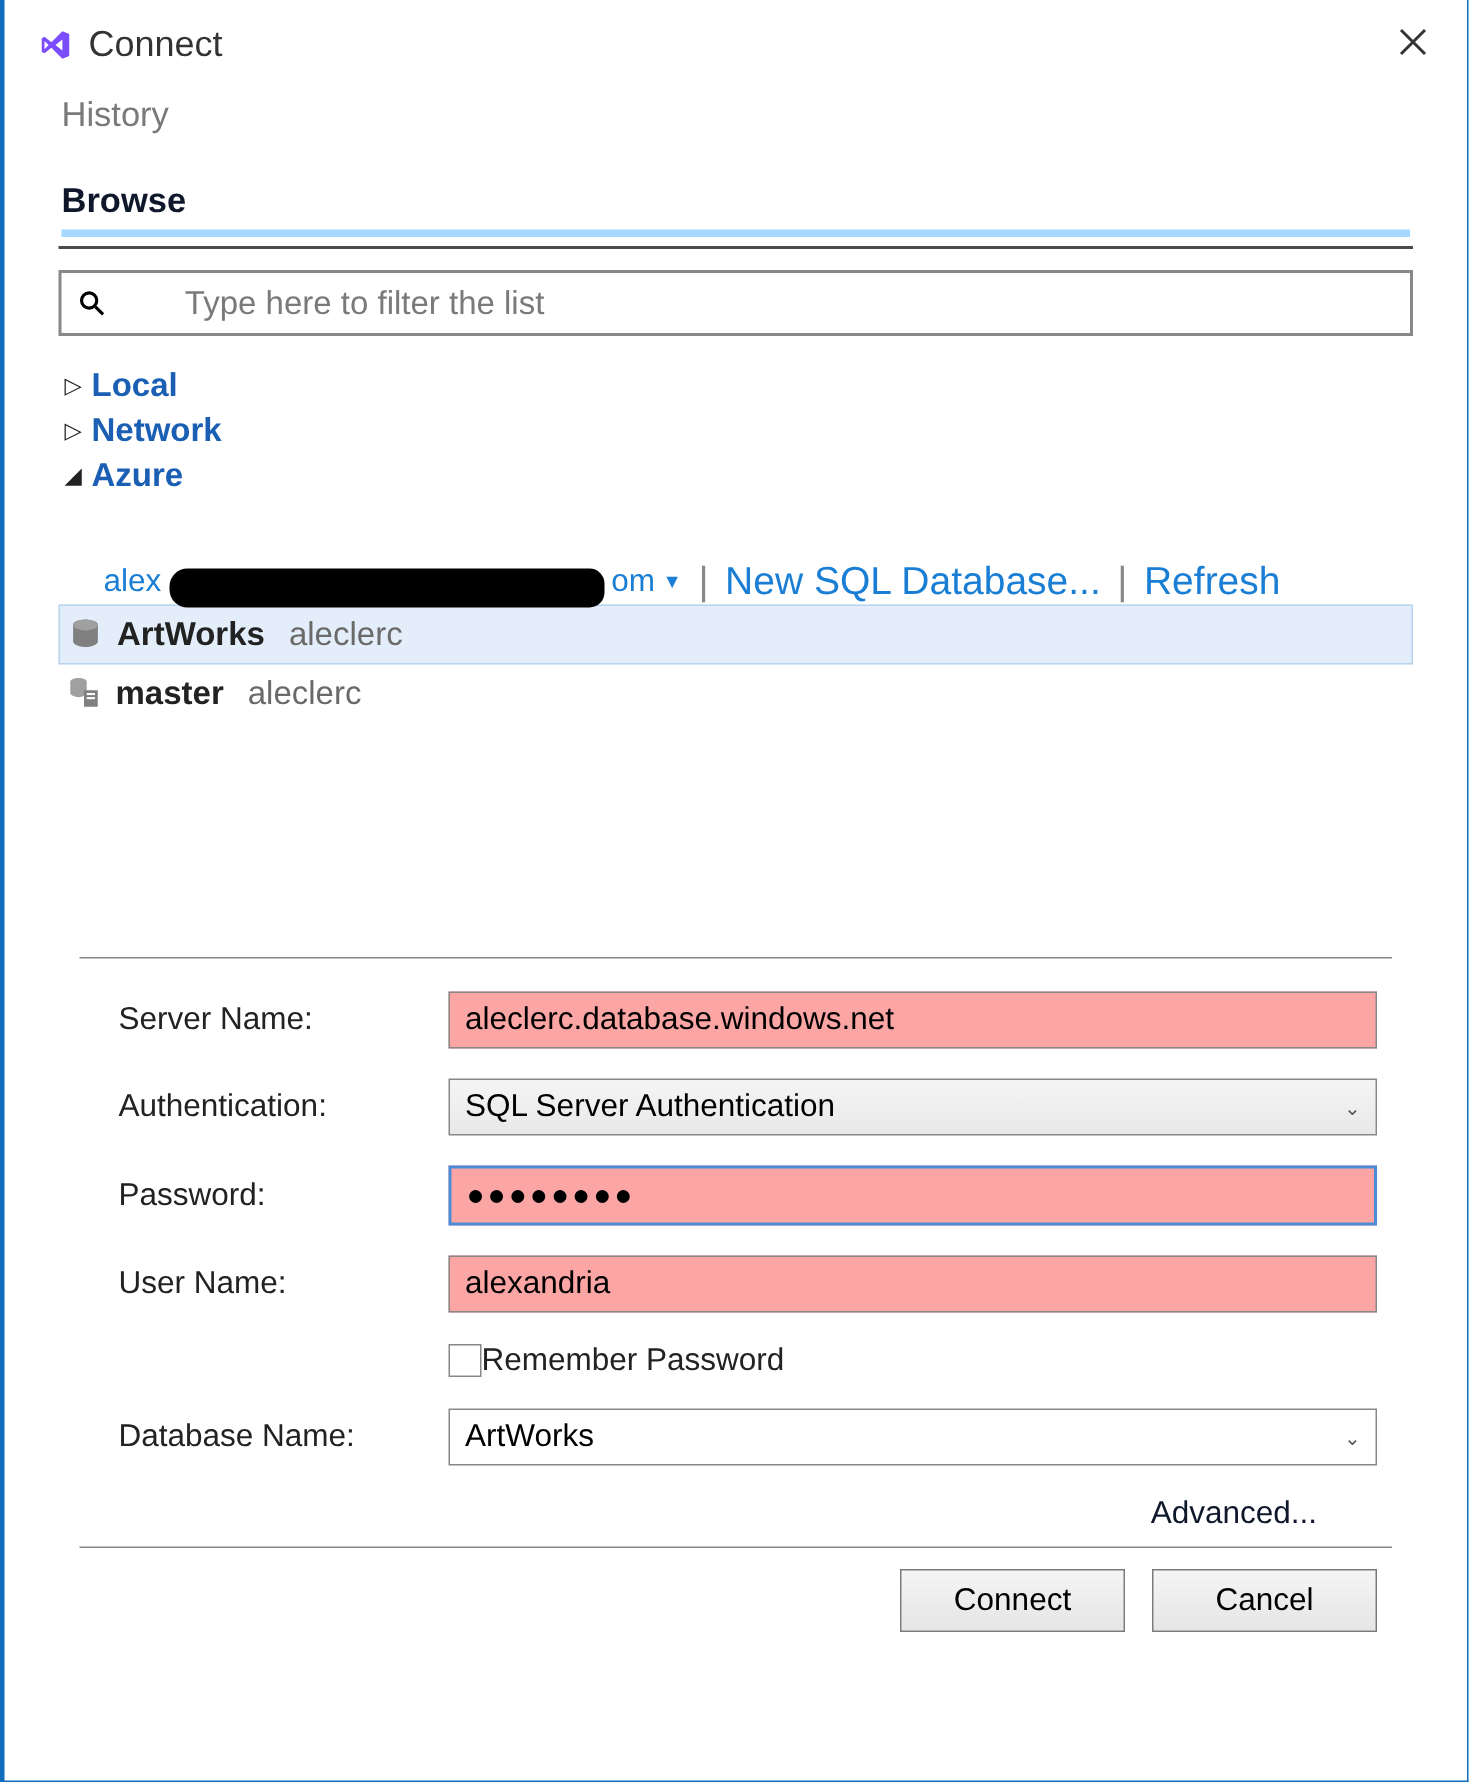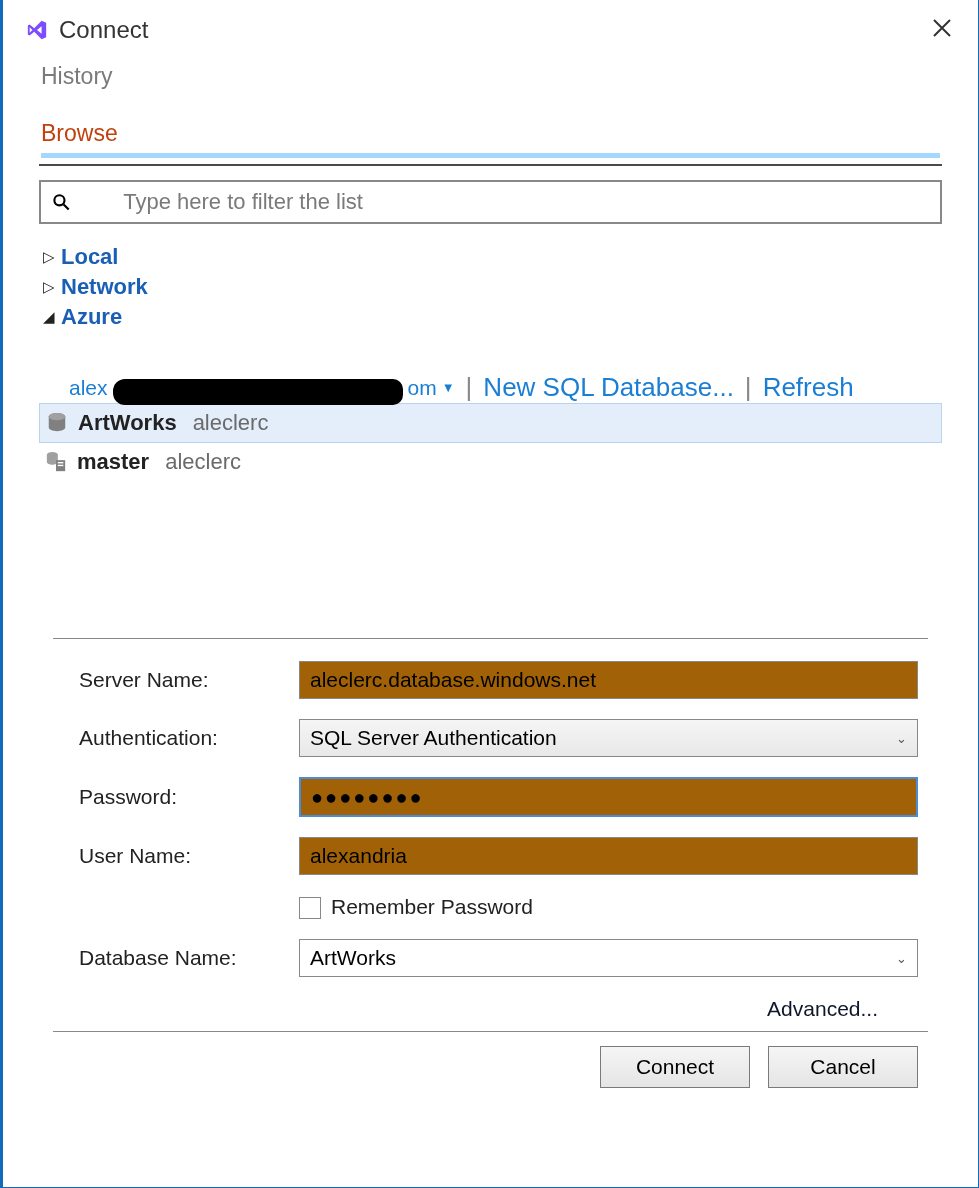--- a/index.html
+++ b/index.html
@@ -4,21 +4,21 @@
   <style>
     * { box-sizing: border-box; font-family: 'Segoe UI', sans-serif; }
     body { margin: 0; width: 979px; height: 1188px; background: #fff; border-left: 3px solid #0f6cbd; border-right: 1px solid #0f6cbd; border-bottom: 1px solid #0f6cbd; }
     .dialog { padding: 12px 20px 16px 20px; }
     .titlebar { display: flex; align-items: center; margin-bottom: 8px; }
     .vs-logo { width: 28px; height: 22px; margin-right: 8px; }
     .title { font-size: 24px; font-weight: 400; color: #333; }
     .close-x { margin-left: auto; font-size: 26px; color: #333; cursor: pointer; padding: 2px 6px; }
     .tabs { display: flex; gap: 24px; padding: 8px 18px 0 18px; flex-direction: column; }
     .tab { font-size: 23px; color: #7a7a7a; padding-bottom: 6px; cursor: pointer; }
-    .tab.active { color: #c2410c; font-weight: 400; border-bottom: 5px solid #a5d8ff; }
+    .tab.active { color: #0f172a; font-weight: 700; border-bottom: 5px solid #a5d8ff; }
     .divider { border: none; border-top: 2px solid #4a4a4a; margin: 6px 16px 14px 16px; }
     .divider-light { border: none; border-top: 1px solid #888; margin: 0 30px; }
     .filter-box { margin: 0 16px 18px 16px; border: 2px solid #888; display: flex; align-items: center; padding: 6px 10px; gap: 40px; }
     .search-icon { width: 22px; height: 22px; margin-right: 10px; }
     .filter-input { border: none; outline: none; font-size: 22px; color: #222; width: 100%; background: transparent; }
     .filter-input::placeholder { color: #7a7a7a; }
     .tree { margin: 0 16px 16px 16px; font-size: 22px; min-height: 380px; }
     .tree-row { display: flex; align-items: center; padding: 2px 4px; }
     .tree-toggle { width: 14px; display: inline-block; color: #222; cursor: pointer; font-size: 15px; }
     .tree-label { color: #1a5fb4; font-weight: 600; margin-left: 4px; cursor: pointer; }
@@ -30,26 +30,26 @@
     .vsep { color: #888; font-size: 26px; margin: 0 6px; }
     .link { color: #1a7fd4; font-size: 26px; cursor: pointer; }
     .db-row { display: flex; align-items: center; gap: 10px; padding: 6px 4px; }
     .db-row.selected { background: #e3eefa; border: 1px solid #b8d4ef; }
     .db-icon { width: 22px; height: 22px; margin-left: 2px; }
     .db-name { font-weight: 600; color: #222; }
     .db-server { color: #6a6a6a; margin-left: 6px; }
     .form { padding: 22px 40px 10px 56px; }
     .form-row { display: flex; align-items: center; margin-bottom: 20px; }
     .form-label { width: 220px; font-size: 21px; color: #222; }
-    .form-input { flex: 1; border: 1px solid #888; padding: 6px 10px; font-size: 21px; background: #a16207; }
+    .form-input { flex: 1; border: 1px solid #888; padding: 6px 10px; font-size: 21px; background: #fca5a5; }
     .form-input.focused { border: 2px solid #4a8cd8; }
     .form-select { flex: 1; border: 1px solid #888; padding: 6px 10px; font-size: 21px; background: linear-gradient(#f5f5f5, #e8e8e8); display: flex; align-items: center; justify-content: space-between; cursor: pointer; }
     .form-select.light { background: #fff; }
     .chevron { font-size: 13px; color: #555; }
-    .checkbox-row { display: flex; align-items: flex-end; margin-left: 220px; gap: 10px; margin-bottom: 20px; }
+    .checkbox-row { display: flex; align-items: center; margin-left: 220px; gap: 0; margin-bottom: 20px; }
     .checkbox-box { width: 22px; height: 22px; border: 1px solid #888; cursor: pointer; }
     .checkbox-label { font-size: 21px; color: #222; cursor: pointer; }
     .advanced-row { text-align: right; padding-right: 40px; margin-top: 6px; }
     .advanced-link { color: #0f172a; font-size: 21px; cursor: pointer; }
     .buttons { display: flex; justify-content: flex-end; gap: 18px; padding: 14px 40px 0 40px; }
     .btn { width: 150px; padding: 8px 0; border: 1px solid #7a7a7a; background: linear-gradient(#f5f5f5, #e5e5e5); font-size: 21px; text-align: center; cursor: pointer; }
     .pw-dots { letter-spacing: 2px; font-size: 20px; }
   </style>
 </head>
 <body>

